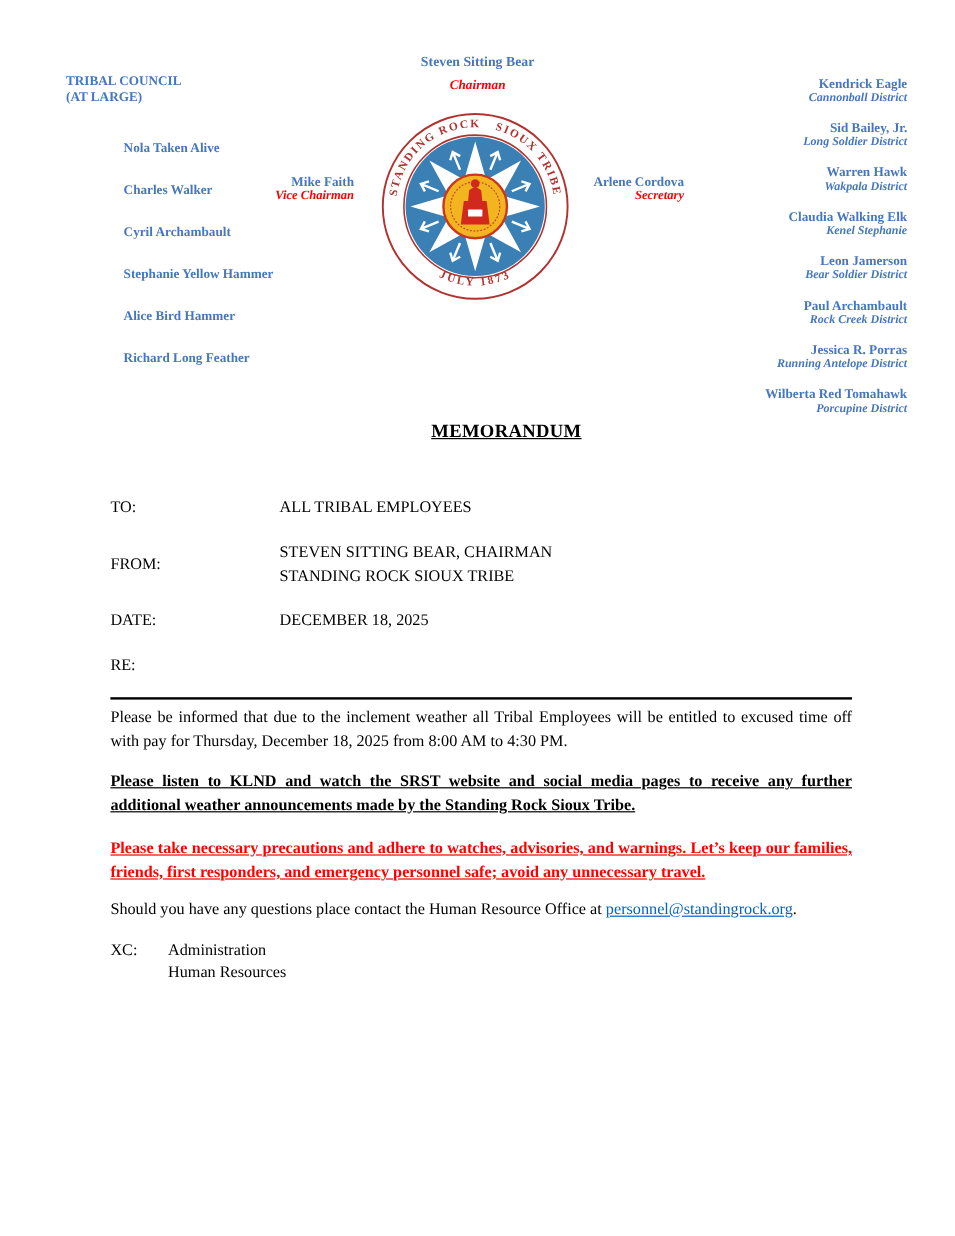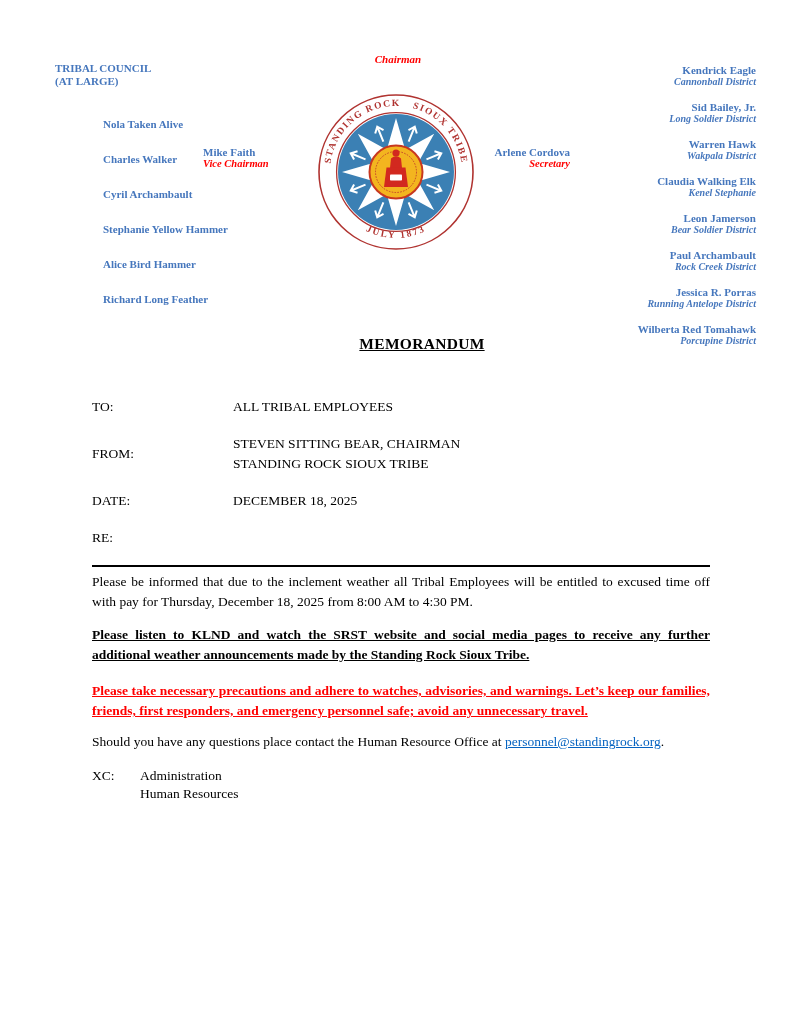--- a/index.html
+++ b/index.html
@@ -14,37 +14,37 @@
     position:absolute; left:55px; top:62px; width:175px;
     color:#4677bd; font-weight:bold; font-size:11px; line-height:13px;
   }
   .council-left .list { margin-top:30px; }
   .council-left .member { margin-bottom:23px; line-height:12px;margin-left:48px; }
 
   .officer-chairman { position:absolute; left:0; right:0; top:46px; text-align:center; }
   .officer-chairman .name { color:#4677bd; font-weight:bold; font-size:11.5px; }
   .officer-chairman .title { color:#ff0000; font-weight:bold; font-style:italic; font-size:11px; margin-top:7px; }
 
-  .officer-vice { position:absolute; left:203px; top:146px; width:92px; text-align:left; }
+  .officer-vice { position:absolute; left:203px; top:146px; width:92px; text-align:right; }
   .officer-secretary { position:absolute; left:486px; top:146px; width:84px; text-align:right; }
   .officer-side .name { color:#4677bd; font-weight:bold; font-size:11px; line-height:12px; }
   .officer-side .title { color:#ff0000; font-weight:bold; font-style:italic; font-size:10.5px; line-height:12px; }
 
   .council-right {
     position:absolute; right:40px; top:64px; width:225px; text-align:right;
     color:#4677bd; font-size:11px;
   }
   .council-right .entry { margin-bottom:13px; }
   .council-right .name { font-weight:bold; line-height:12px; }
   .council-right .district { font-weight:bold; font-style:italic; font-size:10px; line-height:12px; }
 
   .seal-wrap { position:absolute; left:316px; top:92px; width:160px; height:160px; }
 
   
-  .memo { position:absolute; left:92px; top:334px; width:618px; font-size:13.5px; color:#000; }
+  .memo { position:absolute; left:92px; top:350px; width:618px; font-size:13.5px; color:#000; }
   .memo-title {
     text-align:center; position:relative; left:21px;
     font-weight:bold; font-size:15.5px; text-decoration:underline;
     letter-spacing:0.3px; line-height:19px;
   }
   .fields { margin-top:44px; }
   .field-row { display:flex; margin-bottom:17px; line-height:20px;align-items:center; }
   .field-label { width:141px; flex:0 0 141px; }
   .field-value { flex:1; }
 
@@ -73,20 +73,21 @@
       <div class="member">Nola Taken Alive</div>
       <div class="member">Charles Walker</div>
       <div class="member">Cyril Archambault</div>
       <div class="member">Stephanie Yellow Hammer</div>
       <div class="member">Alice Bird Hammer</div>
       <div class="member">Richard Long Feather</div>
     </div>
   </div>
 
   <div class="officer-chairman">
+    <div class="name">Steven Sitting Bear</div>
     <div class="title">Chairman</div>
   </div>
 
   <div class="officer-vice officer-side">
     <div class="name">Mike Faith</div>
     <div class="title">Vice Chairman</div>
   </div>
 
   <div class="officer-secretary officer-side">
     <div class="name">Arlene Cordova</div>

